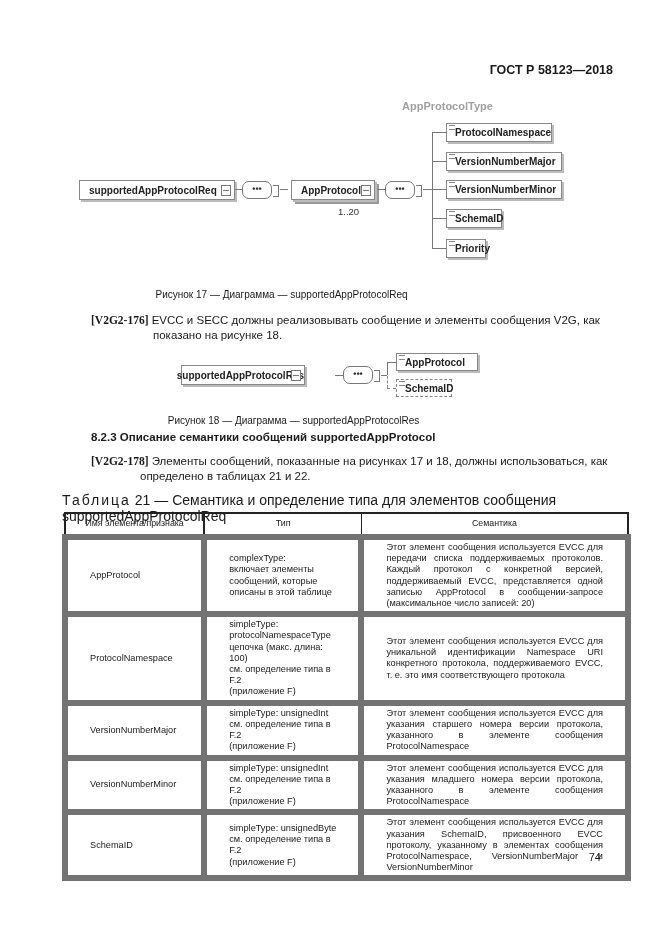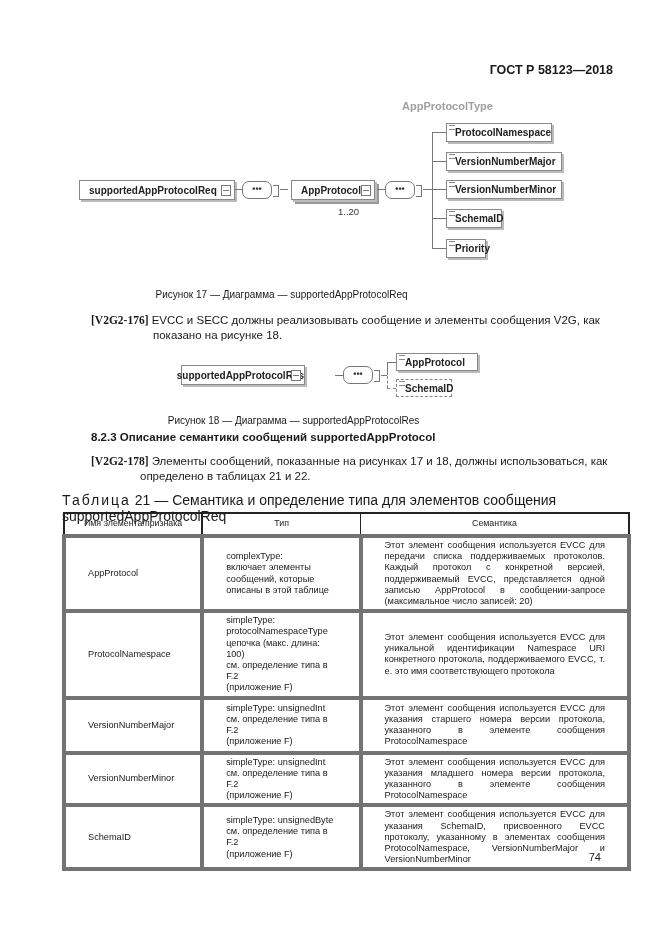--- a/index.html
+++ b/index.html
@@ -26,21 +26,21 @@
          font-size:9px; font-weight:bold; text-align:center; line-height:15px; color:#333; }
   .seq .end { position:absolute; right:-8px; top:3px; width:5px; height:10px; border:1px solid #777; border-left:none; background:#fff; }
   .line { position:absolute; background:#777; }
   .dline { position:absolute; border-color:#888; border-style:dashed; border-width:0; }
   .type-label { font-size:11px; font-weight:bold; color:#a0a0a0; }
   .mult { font-size:9.5px; color:#333; }
 
   
   table { position:absolute; left:62px; top:512px; width:569px; border-collapse:collapse; font-size:9.2px; line-height:11.2px; }
   th { font-weight:normal; font-size:8.8px; height:18px; border:1px solid #222; text-align:center; }
-  td { border:4px solid #737373; vertical-align:middle; padding:2px 22px; }
+  td { border:6px solid #737373; vertical-align:middle; padding:2px 22px; }
   table { border:2px solid #222; }
   th.c1, td.c1 { border-right:2px solid #222; }
   td.c3 { text-align:justify; }
   .pagenum { right:60px; top:851px; font-size:11px; }
 </style>
 </head>
 <body>
 
 <div class="abs hdr">ГОСТ Р 58123—2018</div>
 

